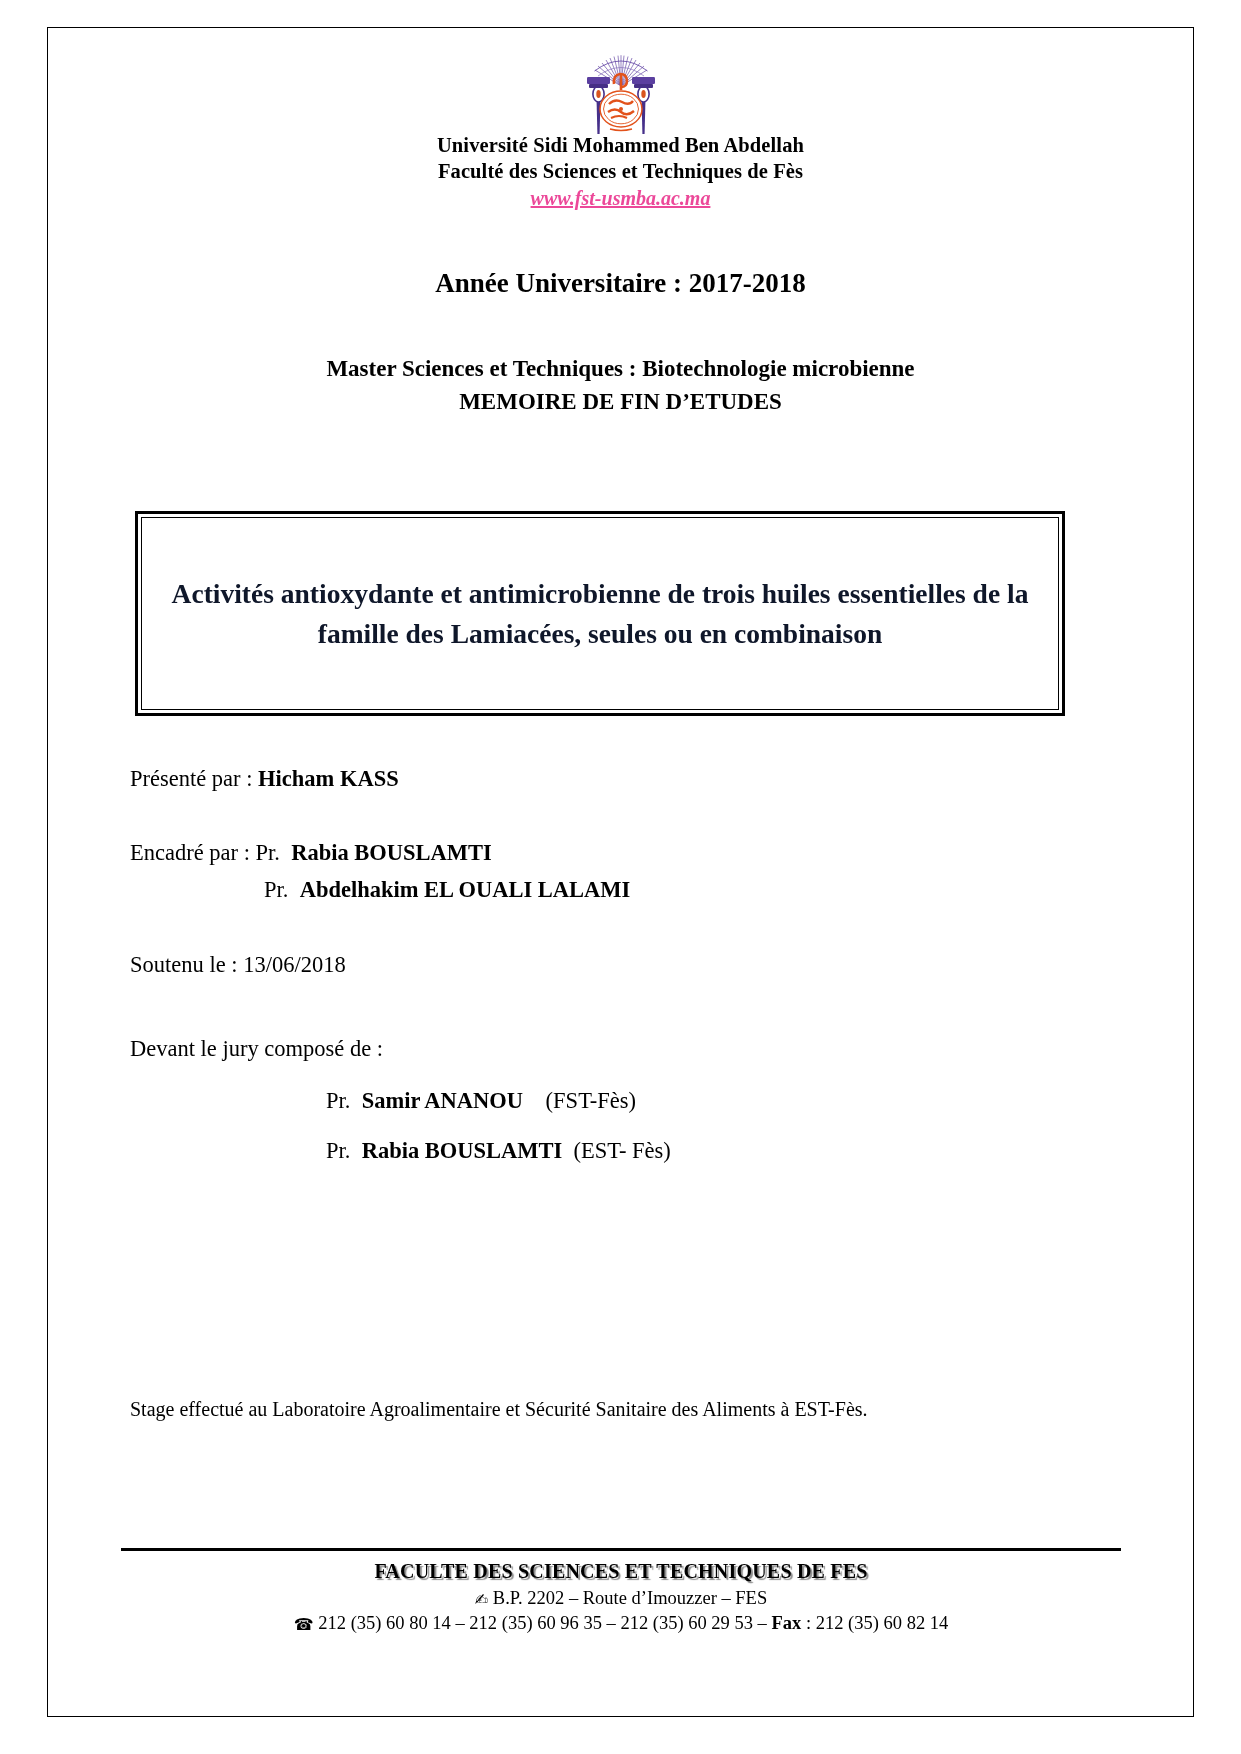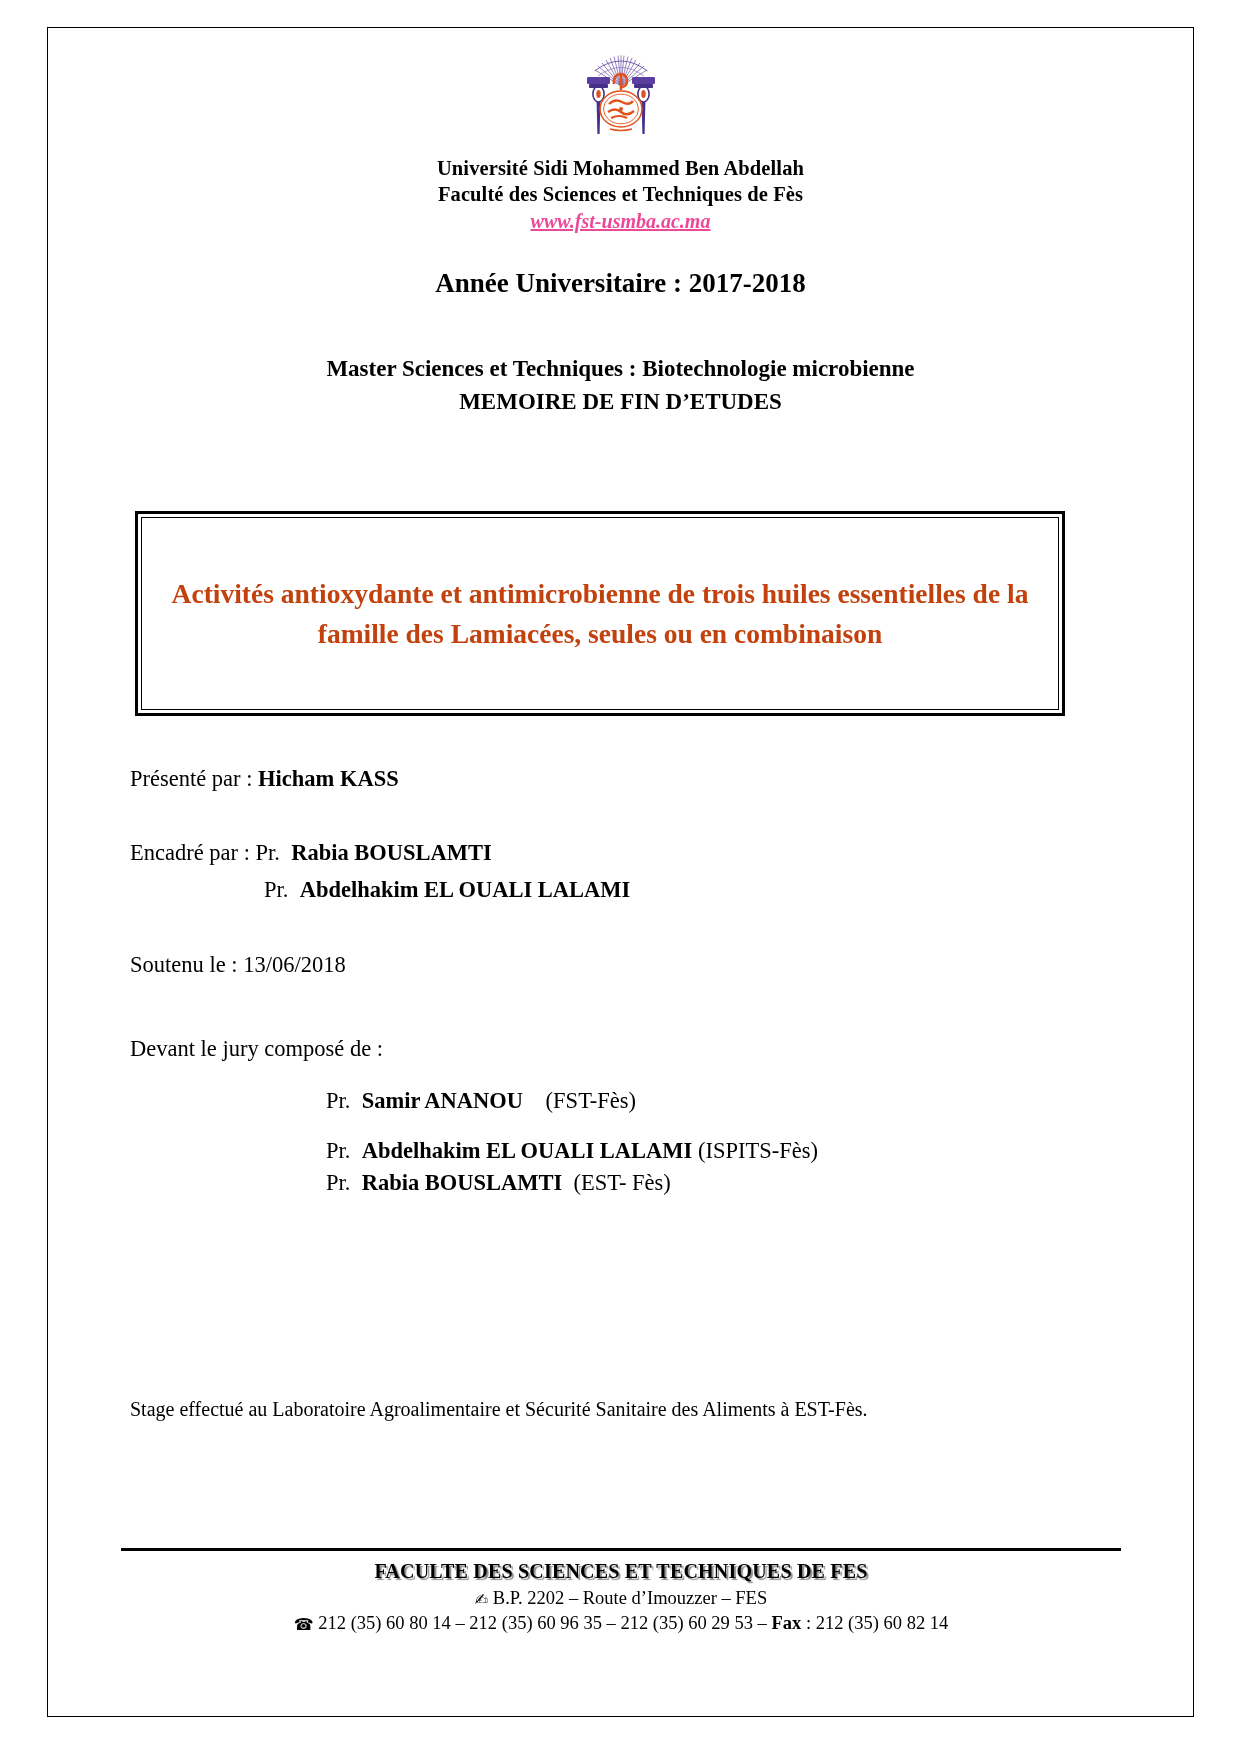--- a/index.html
+++ b/index.html
@@ -50,21 +50,21 @@
     display: inline-block;
     width: 92px;
     height: 88px;
     position: relative;
   }
 
   
   .header-block {
     position: absolute;
     left: 0;
-    top: 127px;
+    top: 104px;
     width: 100%;
     text-align: center;
     line-height: 1.28;
   }
   .uni-line {
     font-size: 20.5px;
     font-weight: bold;
     letter-spacing: 0.1px;
   }
   .site-link {
@@ -120,21 +120,21 @@
     height: 100%;
     border: 1px solid #000000;
     box-sizing: border-box;
     display: flex;
     align-items: center;
     justify-content: center;
   }
   .title-text {
     font-size: 27.5px;
     font-weight: bold;
-    color: #c2410c;
+    color: #0f172a;
     text-align: center;
     line-height: 1.43;
     padding: 0 22px;
   }
 
   
   .body-area {
     position: absolute;
     left: 0;
     top: 710px;
@@ -282,21 +282,20 @@
       <div class="line row-encadre"><span>Encadré par : Pr.  </span><span class="b">Rabia BOUSLAMTI</span></div>
 
       <div class="line row-encadre2"><span>Pr.  </span><span class="b">Abdelhakim EL OUALI LALAMI</span></div>
 
       <div class="line row-soutenu"><span>Soutenu le : </span><span>13/06/2018</span></div>
 
       <div class="line row-jury">Devant le jury composé de :</div>
 
       <div class="jury-list">
         <div class="jury-item j0"><span>Pr.  </span><span class="b">Samir ANANOU</span><span>    (FST-Fès)</span></div>
-        <div class="jury-item j1"><span>Pr.  </span><span class="b">Abdelhakim EL OUALI LALAMI</span><span> (ISPITS-Fès)</span></div>
         <div class="jury-item j2"><span>Pr.  </span><span class="b">Rabia BOUSLAMTI</span><span>  (EST- Fès)</span></div>
       </div>
 
       <div class="stage-note">Stage effectué au Laboratoire Agroalimentaire et Sécurité Sanitaire des Aliments à EST-Fès.</div>
     </div>
 
     <div class="footer">
       <div class="footer-rule"></div>
       <div class="footer-title">FACULTE DES SCIENCES ET TECHNIQUES DE FES</div>
       <div class="footer-addr"><span class="gl-icon">✍</span><span> B.P. 2202 – Route d’Imouzzer – FES</span></div>

